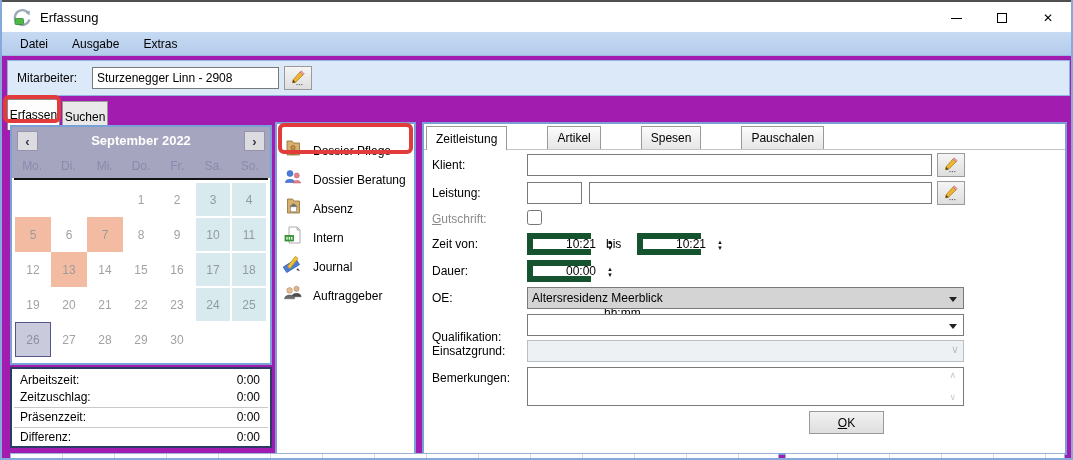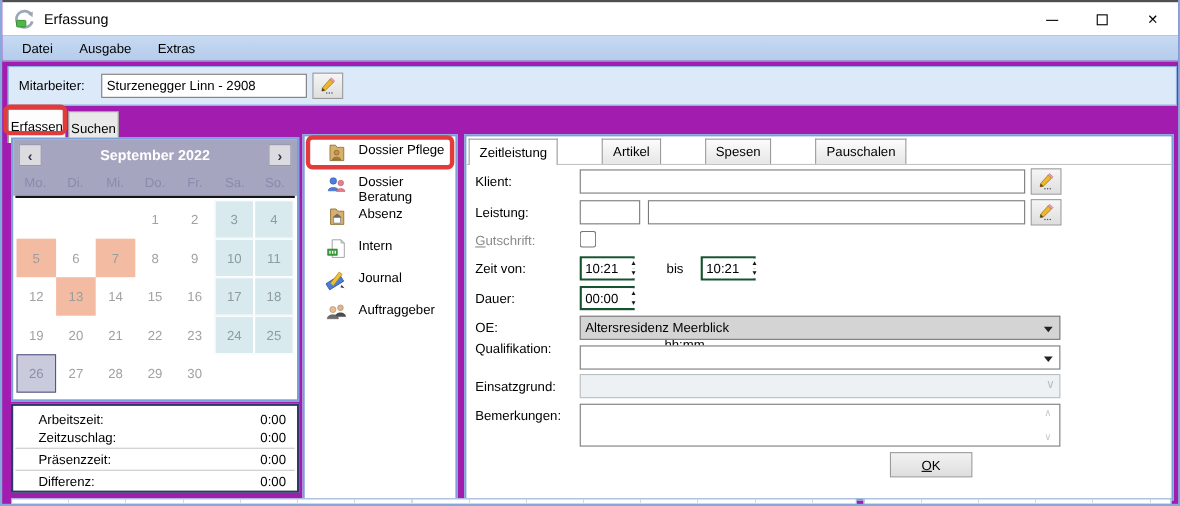--- a/index.html
+++ b/index.html
@@ -62,28 +62,28 @@
   .cal-grid { position:absolute; left:3px; right:3px; top:55px; display:grid;
               grid-template-columns:repeat(7,1fr); grid-auto-rows:35px; }
   .cday { display:flex; align-items:center; justify-content:center; font-size:12px; color:#a2a2a6; }
   .cday.we { background:#d9eaee; border:1px solid #fff; color:#8f9ba0; }
   .cday.hl { background:#f4bba3; color:#9c9c9c; }
   .cday.sel { background:#cacadd; border:1px solid #565686; color:#8e8ea6; }
 
   
   .sum-panel { position:absolute; left:8px; top:367px; width:262px; height:81px;
                background:#fff; border:2px solid #2c3a66; padding:3px 0; }
-  .sum-row { display:flex; justify-content:space-between; padding:1px 10px 1px 23px;
-             font-size:12px; color:#000; height:17px; align-items:center; }
+  .sum-row { display:flex; justify-content:space-between; padding:1px 10px 1px 8px;
+             font-size:12px; color:#000; height:17px; align-items:flex-start; }
   .sum-sep { border-top:1px solid #c9c9c9; margin:1px 2px; }
 
   
   .cat-panel { position:absolute; left:273px; top:122px; width:141px; height:333px;
                background:#fff; border:2px solid #7aa0d8; }
-  .cat-item { display:flex; align-items:flex-start; height:29px; padding-left:19px; gap:10px;
+  .cat-item { display:flex; align-items:flex-end; height:29px; padding-left:6px; gap:10px;
               font-size:12px; color:#000; cursor:default; }
   .cat-icon { width:20px; height:20px; flex:0 0 20px; display:inline-flex; }
 
   
   .det-panel { position:absolute; left:420px; top:122px; width:645px; height:333px;
                background:#fff; border:2px solid #7aa0d8; }
   .det-tabs { position:absolute; left:0; top:2px; height:23px; display:flex; padding-left:2px;gap:41px; }
   .det-tab { font-size:12px; padding:0 9px; display:flex; align-items:center;
              background:linear-gradient(#fcfcfc,#e6e6e6); border:1px solid #9a9a9a; border-bottom:none;
              margin-right:-1px; color:#000; }
@@ -91,21 +91,21 @@
   .det-tabline { position:absolute; left:0; right:0; top:25px; border-top:1px solid #c4c4c4; }
   .flabel { position:absolute; left:8px; font-size:12px; color:#000; }
   .tinput { position:absolute; border:1px solid #7a7a7a; background:#fff; font-size:12px;
             padding:2px 4px; font-family:"Liberation Sans",sans-serif; height:22px; }
   .det-edit { position:absolute; width:28px; height:24px; }
   .cb { position:absolute; left:103px; top:86px; width:15px; height:15px; }
   .gray-label { color:#8a8a8a; }
   .ul-first { display:inline-block; }
   .ul-first::first-letter { text-decoration:underline; }
 
-  .spinner { position:absolute; width:50px; height:22px; border:2px solid #14532d; background:#fff; display:flex; }
+  .spinner { position:absolute; width:64px; height:22px; border:6px solid #14532d; background:#fff; display:flex;padding-left:30px; }
   .spin-input { border:none; outline:none; width:44px; height:100%; font-size:12px; padding:0 3px;
                 font-family:"Liberation Sans",sans-serif; }
   .spin-btns { width:16px; display:flex; flex-direction:column; }
   .spin-btn { flex:1; display:flex; align-items:center; justify-content:center; background:#fff; }
   .spin-glyph { font-size:6px; color:#111; line-height:1; }
 
   .combo { position:absolute; height:22px; border:1px solid #7a7a7a; display:flex; align-items:center;
            font-size:12px; padding-left:4px; }
   .combo-arrow { position:absolute; right:6px; top:9px; width:0; height:0;
                  border-left:4px solid transparent; border-right:4px solid transparent;
@@ -414,21 +414,21 @@
       </div>
     </div>
     <span class="flabel" style="left:180px; top:140px;margin-top:42px;">hh:mm</span>
 
     <span class="flabel" style="top:167px;">OE:</span>
     <div class="combo" style="left:103px; top:163px; width:437px; background:#d4d4d4;">
       <span>Altersresidenz Meerblick</span>
       <span class="combo-arrow"></span>
     </div>
 
-    <span class="flabel" style="top:186px;">Qualifikation:</span>
+    <span class="flabel" style="top:206px;">Qualifikation:</span>
     <div class="combo" style="left:103px; top:190px; width:437px; background:#fff;">
       <span class="combo-arrow"></span>
     </div>
 
     <span class="flabel" style="top:220px;">Einsatzgrund:</span>
     <div class="combo disabled" style="left:103px; top:216px; width:437px;">
       <span class="dis-chevron">∨</span>
     </div>
 
     <span class="flabel" style="top:247px;">Bemerkungen:</span>

